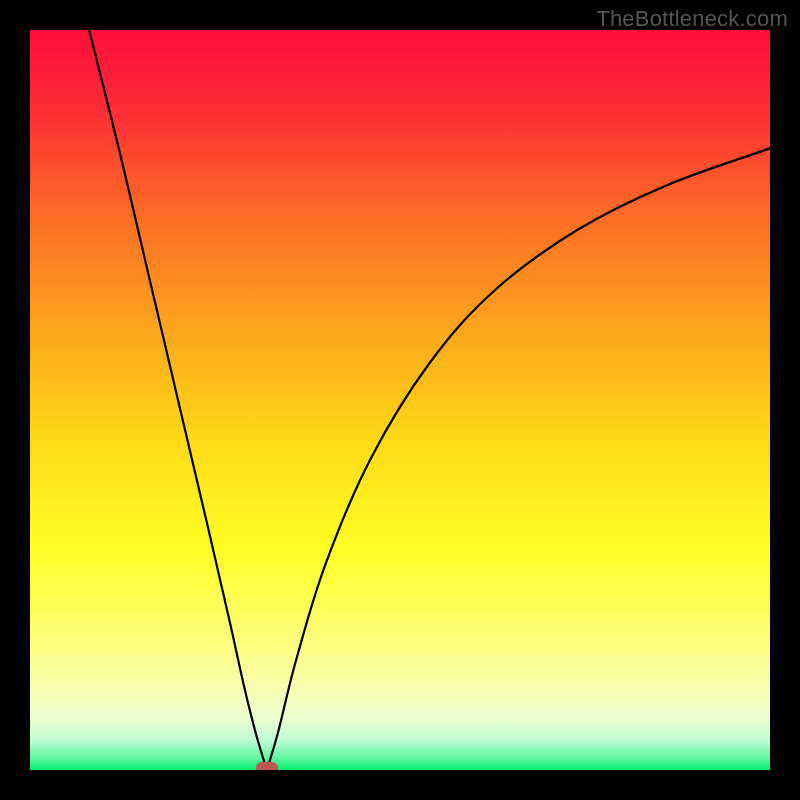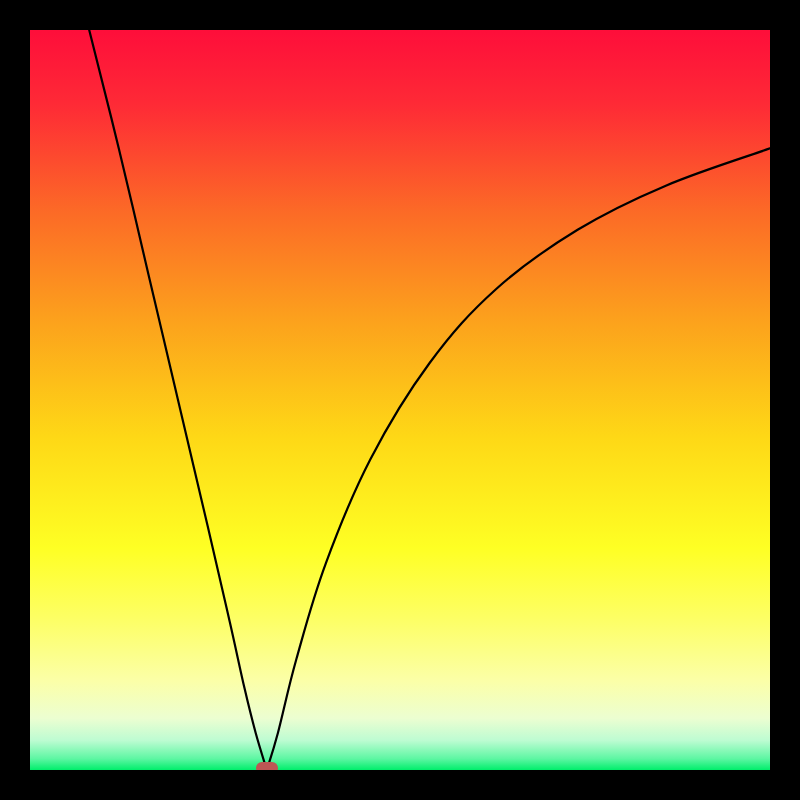--- a/index.html
+++ b/index.html
@@ -74,13 +74,14 @@
     </svg>
 
     <svg class="curve" viewBox="0 0 740 740" preserveAspectRatio="none">
       <path id="curvePath" d="M 59.2 0 C 64.528 21.311999999999994, 78.14399999999999 74.44399999999999, 88.8 118.39999999999998 C 99.456 162.35599999999997, 107.744 198.91199999999998, 118.4 244.2 C 129.056 289.488, 137.344 324.712, 148 370 C 158.656 415.288, 168.27599999999998 455.84, 177.6 495.79999999999995 C 186.924 535.76, 193.14000000000001 562.696, 199.8 592 C 206.46 621.304, 209.938 638.62, 214.6 658.6 C 219.262 678.58, 221.70399999999998 688.348, 225.7 703 C 229.696 717.652, 234.80200000000002 733.34, 236.8 740 L 236.8 740 C 238.798 733.34, 242.572 722.98, 247.9 703 C 253.228 683.02, 257.74199999999996 659.636, 266.4 629 C 275.058 598.364, 282.68 568.7639999999999, 296 532.8 C 309.32 496.83599999999996, 321.752 465.164, 340.40000000000003 429.2 C 359.04800000000006 393.236, 376.956 363.63599999999997, 399.6 332.99999999999994 C 422.244 302.3639999999999, 439.56 282.976, 466.2 259 C 492.84 235.02400000000003, 516.964 218.44800000000006, 547.6 199.80000000000007 C 578.236 181.15200000000007, 601.768 170.052, 636.4 155.39999999999998 C 671.0319999999999 140.74799999999996, 721.352 125.05999999999997, 740 118.39999999999998" fill="none" stroke-width="2.2" stroke-linecap="round" stroke="#000000"></path>
     </svg>
 
     <div class="marker" id="marker" style="left: 225.8px; top: 732px; width: 22px; height: 12px; background: rgb(189, 86, 84);"></div>
 
   </div>
 
+  <div class="watermark">TheBottleneck.com</div>
 </div>
 
 </body></html>

